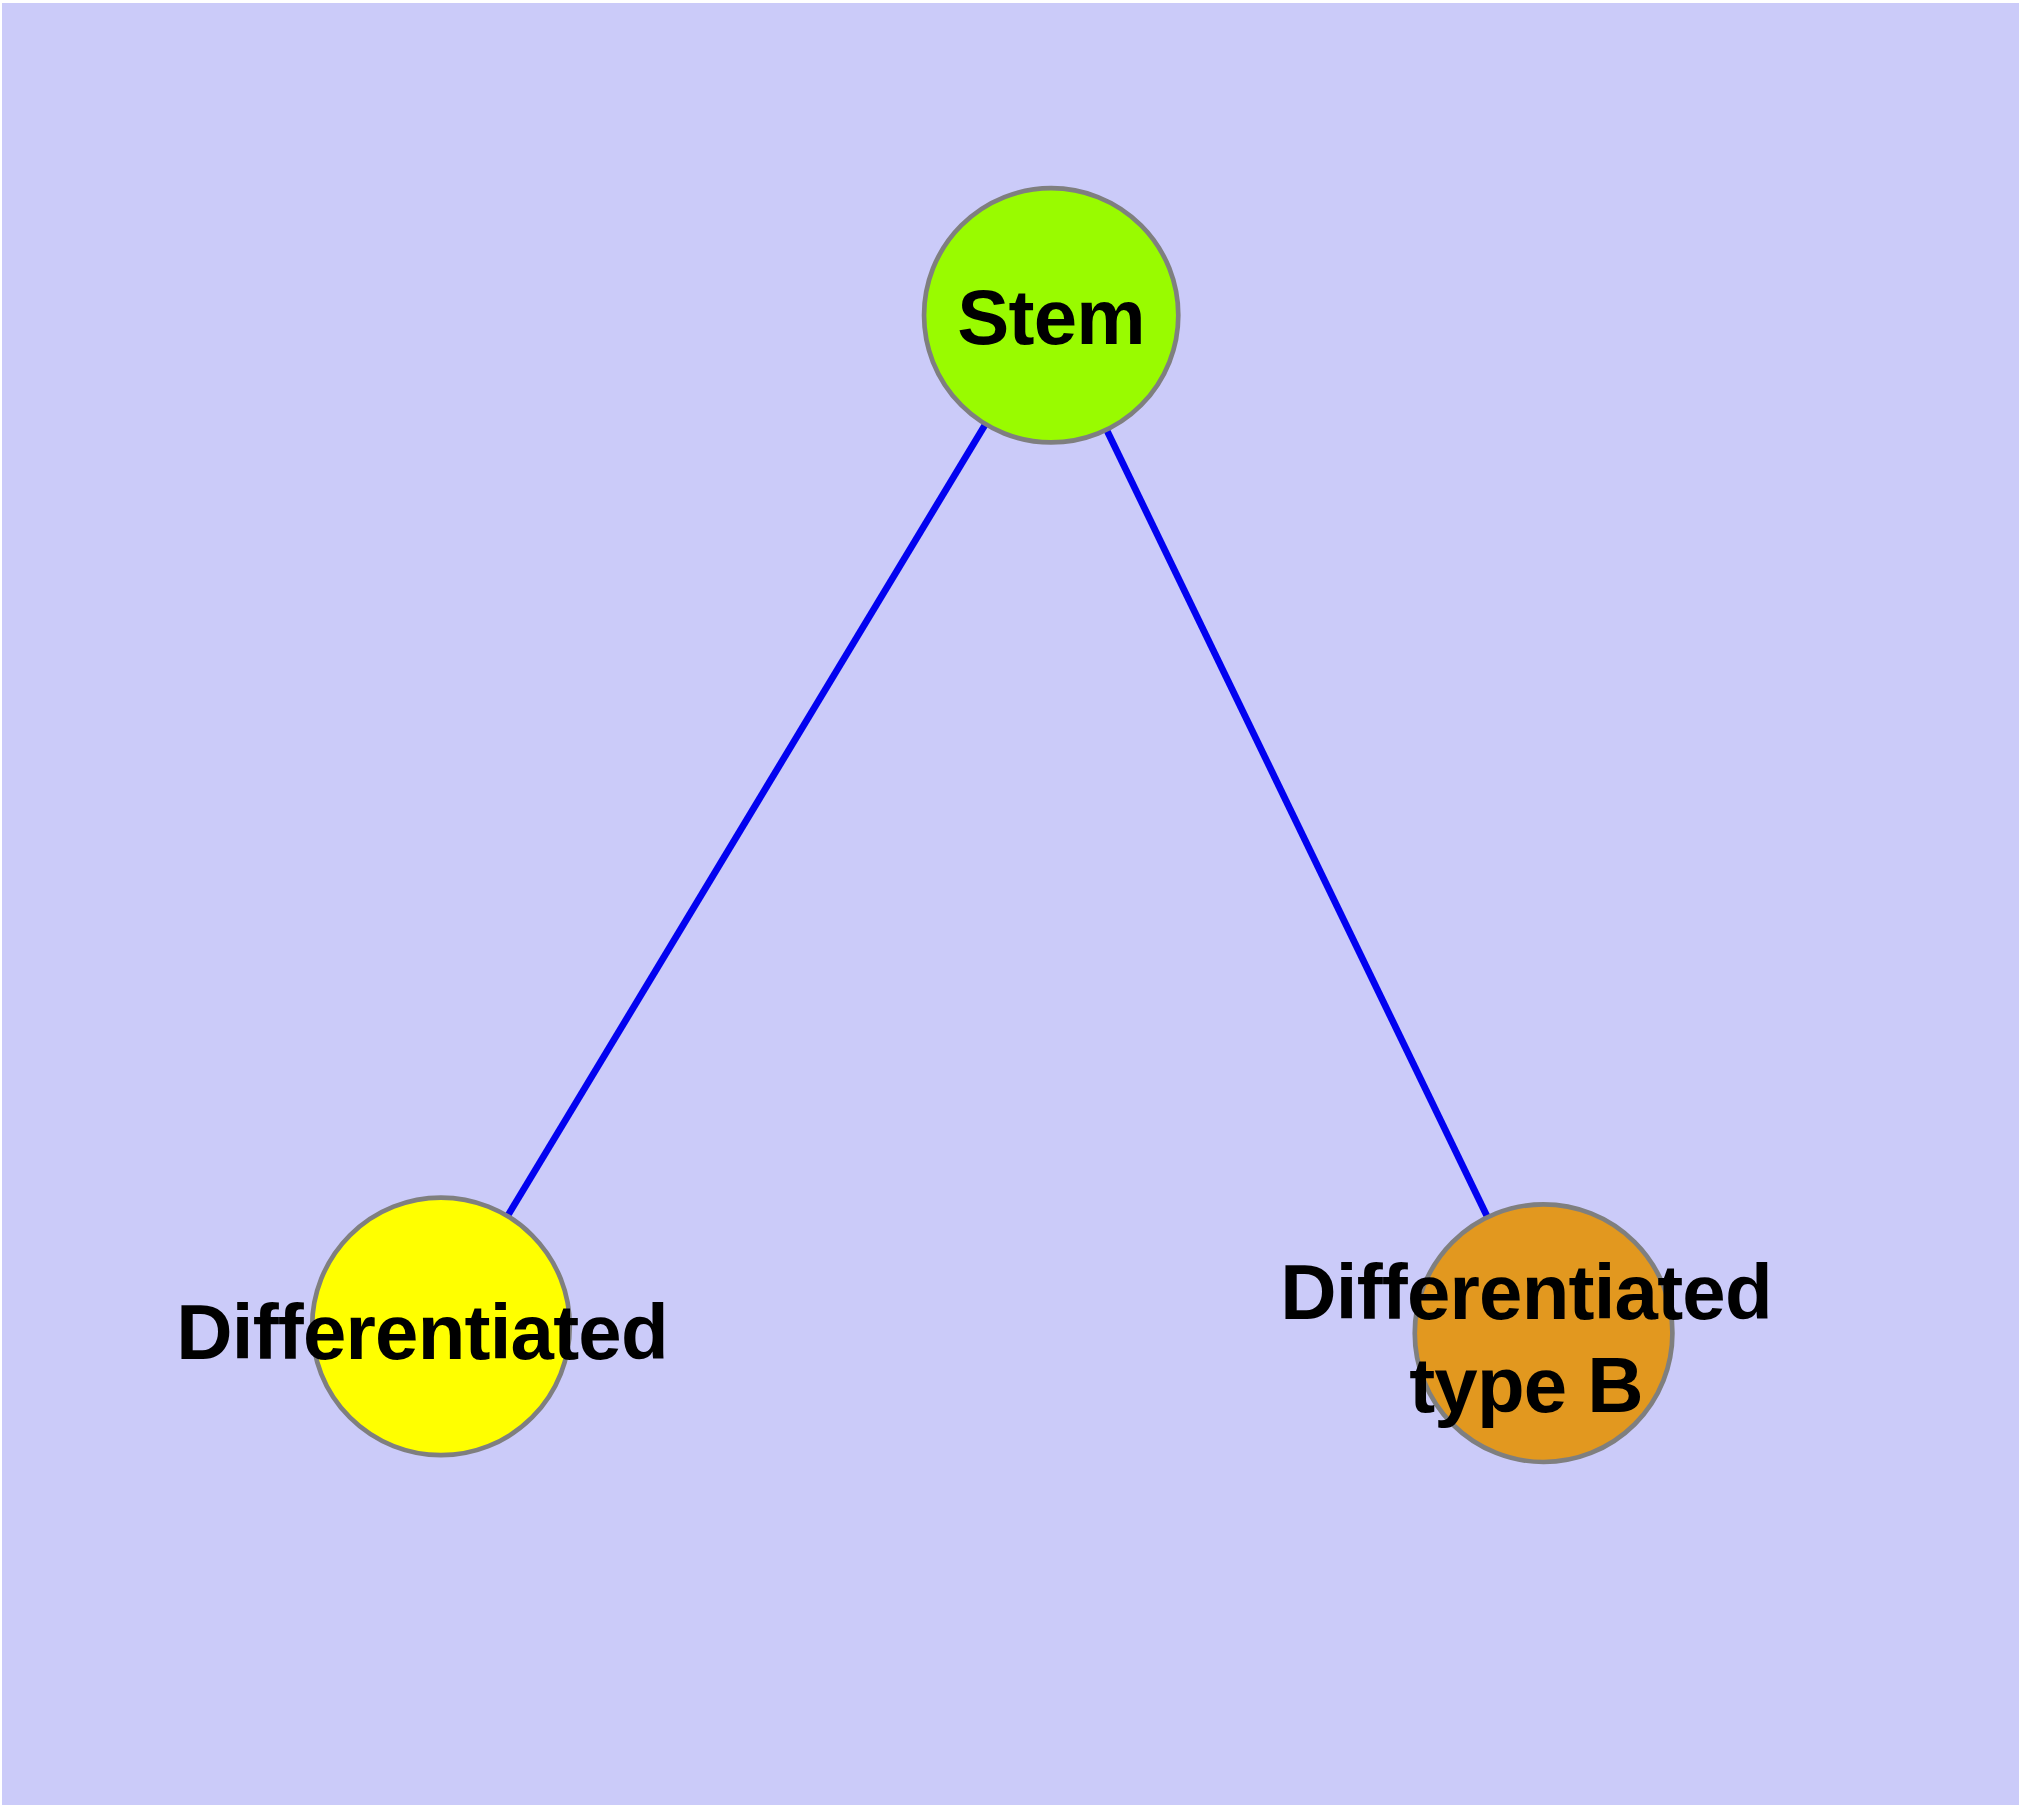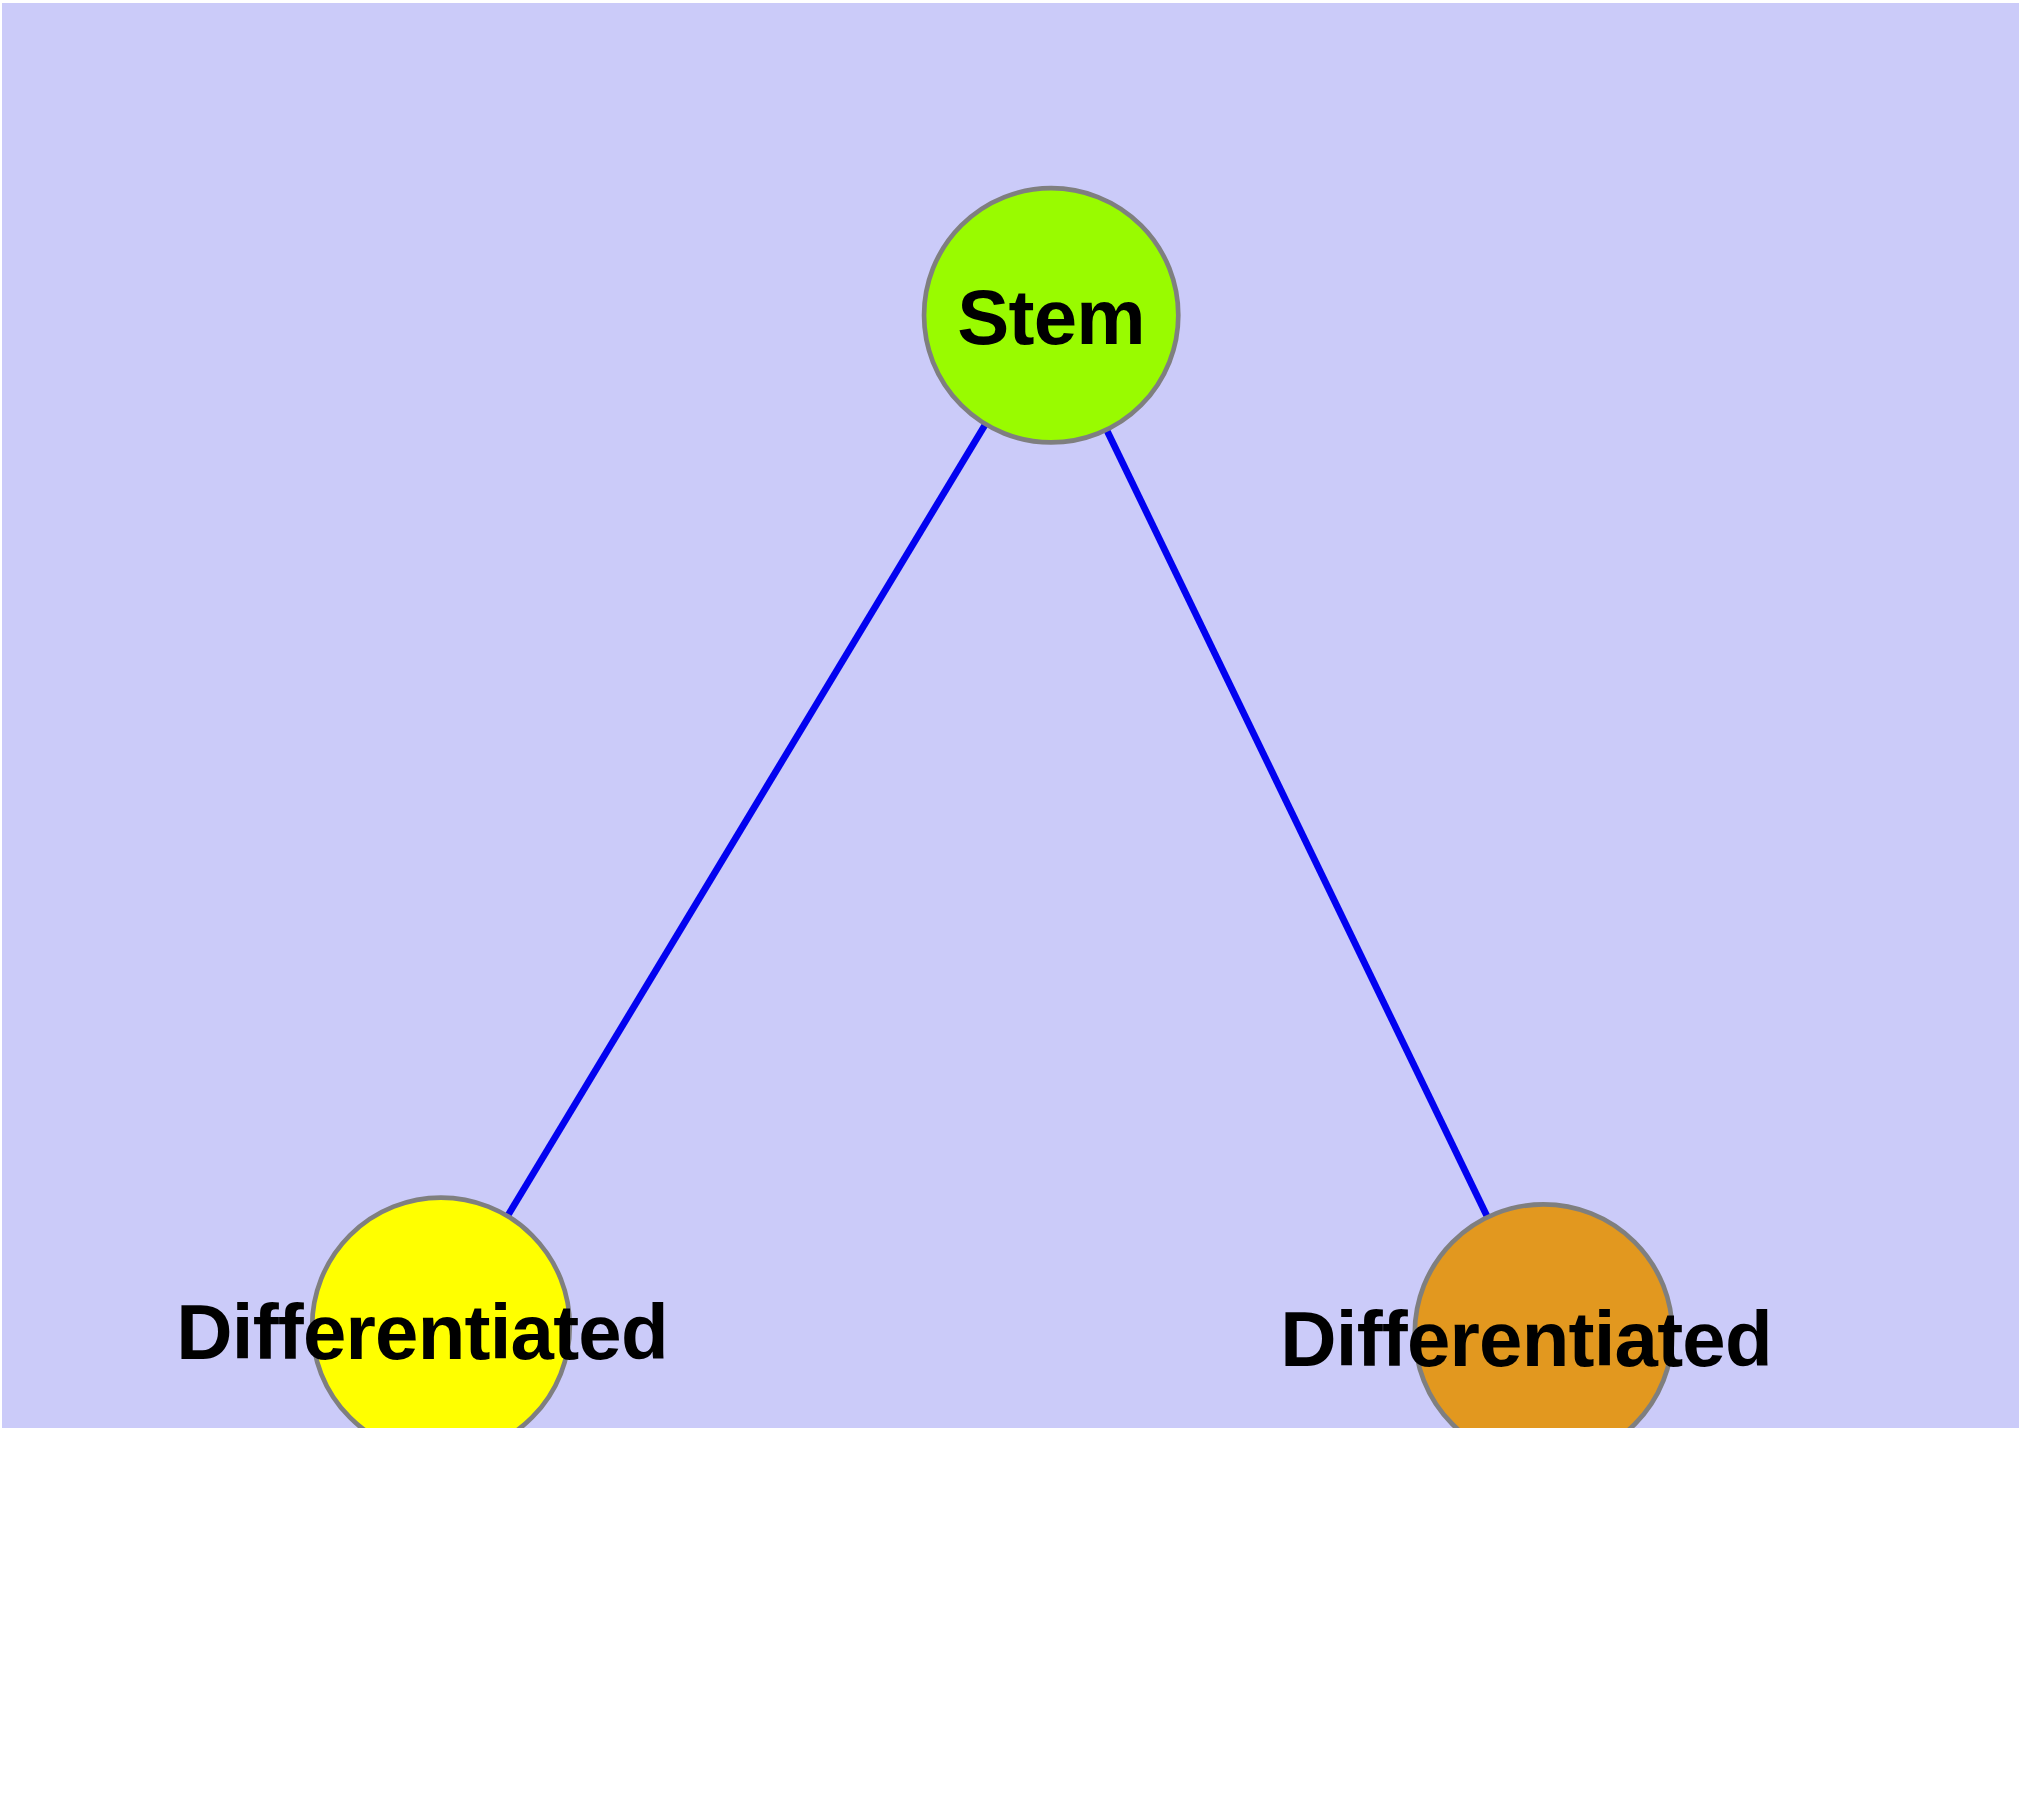--- a/index.html
+++ b/index.html
@@ -6,21 +6,21 @@
     margin: 0;
     padding: 0;
     width: 2021px;
     height: 1812px;
     background: #ffffff;
     font-family: "Liberation Sans", sans-serif;
   }
   .stage {
     position: relative;
     width: 2021px;
-    height: 1428px;
+    height: 1812px;
     overflow: hidden;
   }
   .plot-bg {
     position: absolute;
     left: 1.7px;
     top: 2.5px;
     width: 2017px;
     height: 1802px;
   }
   svg.graph-layer {
@@ -63,16 +63,17 @@
   <div class="node-label" style="left: 1051px; top: 317px; color: rgb(0, 0, 0);">
     <span>Stem</span>
   </div>
 
   <div class="node-label" style="left: 422px; top: 1332px; color: rgb(0, 0, 0);">
     <span>Differentiated</span>
   </div>
 
   <div class="node-label" style="left: 1526px; top: 1339px; color: rgb(0, 0, 0);">
     <span>Differentiated</span>
+    <span>type B</span>
   </div>
 
 </div>
 
 
 </body></html>

